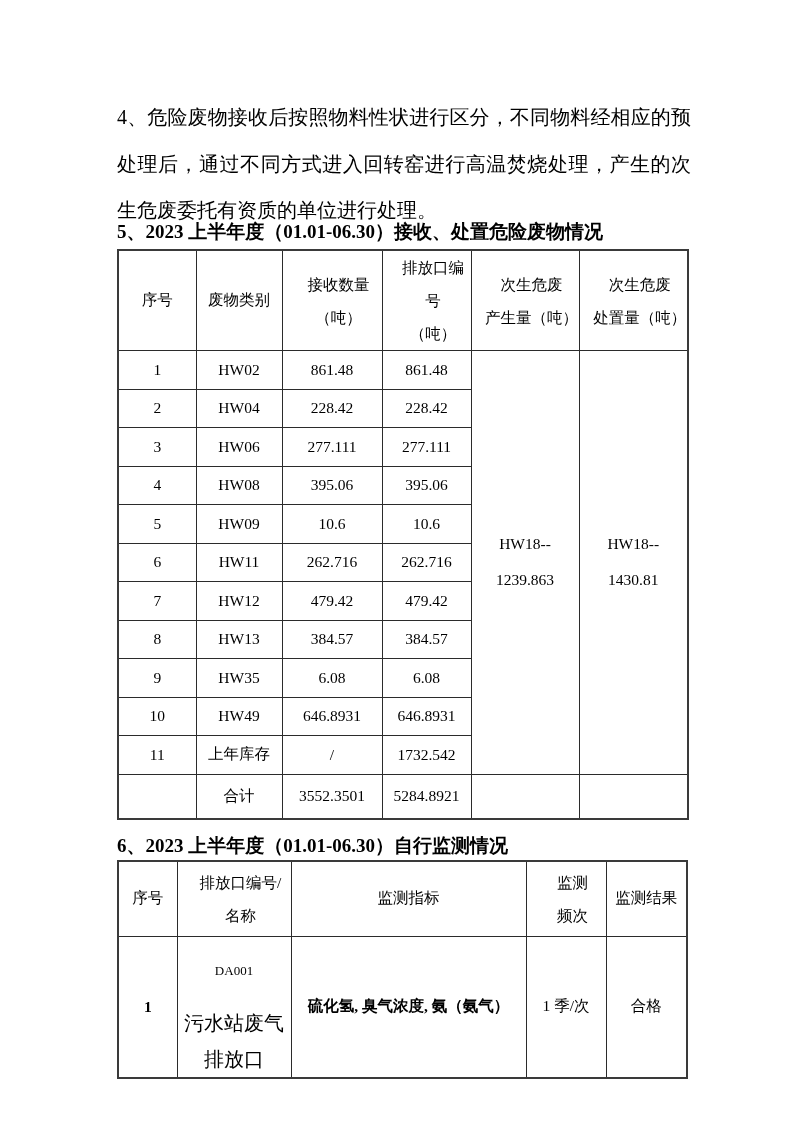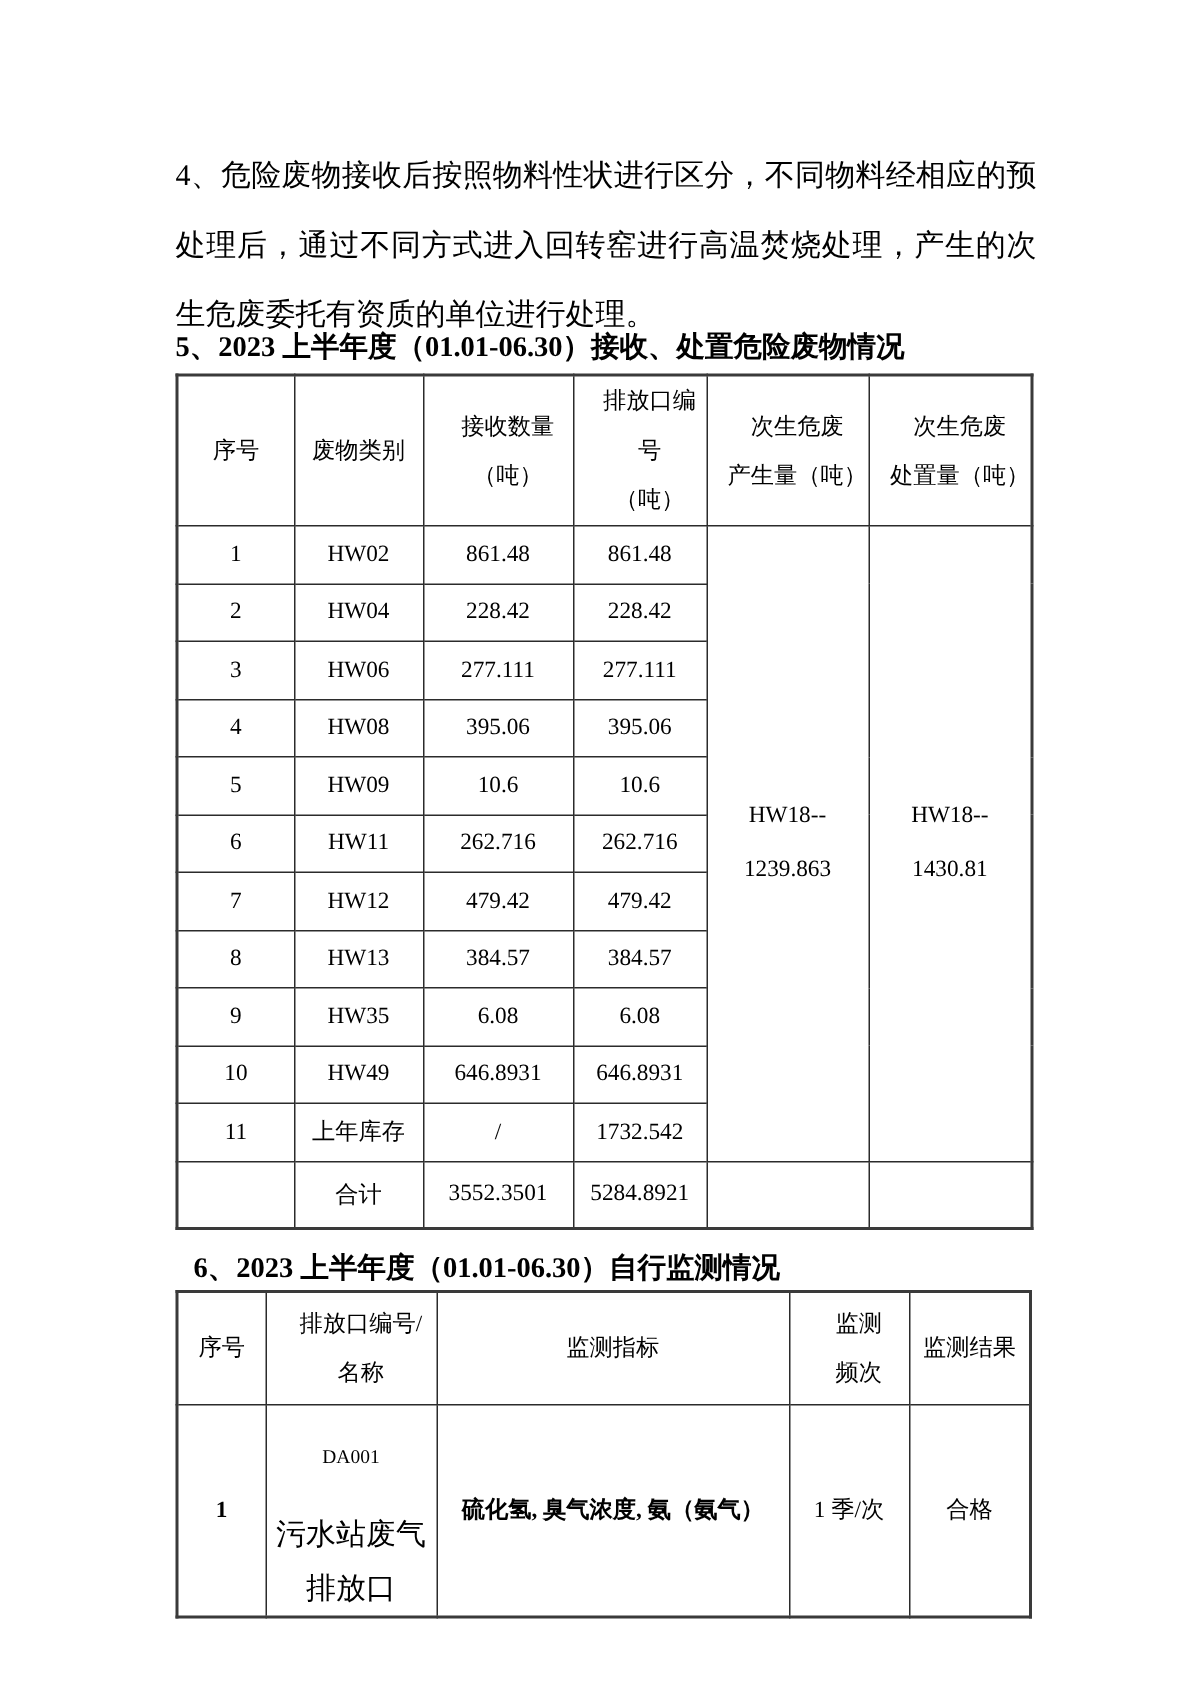--- a/index.html
+++ b/index.html
@@ -10,21 +10,21 @@
   }
   .para{
     position:absolute;left:117px;top:94px;width:574px;margin:0;
     font-size:20px;line-height:46.5px;text-align:justify;
   }
   .sec-title{
     position:absolute;left:117px;margin:0;font-weight:bold;
     font-size:19px;line-height:24px;white-space:nowrap;
   }
   #title5{top:220px;}
-  #title6{top:834px;margin-left:12px;}
+  #title6{top:834px;}
   table.tbl{
     position:absolute;left:117px;border-collapse:collapse;table-layout:fixed;
     border:2px solid #3a3a3a;
   }
   .tbl td{
     border:1px solid #2b2b2b;text-align:center;vertical-align:middle;
     padding:0;font-size:15.5px;overflow:hidden;
   }
   .tbl1{top:249px;width:570px;}
   .tbl2{top:860px;width:569px;}

